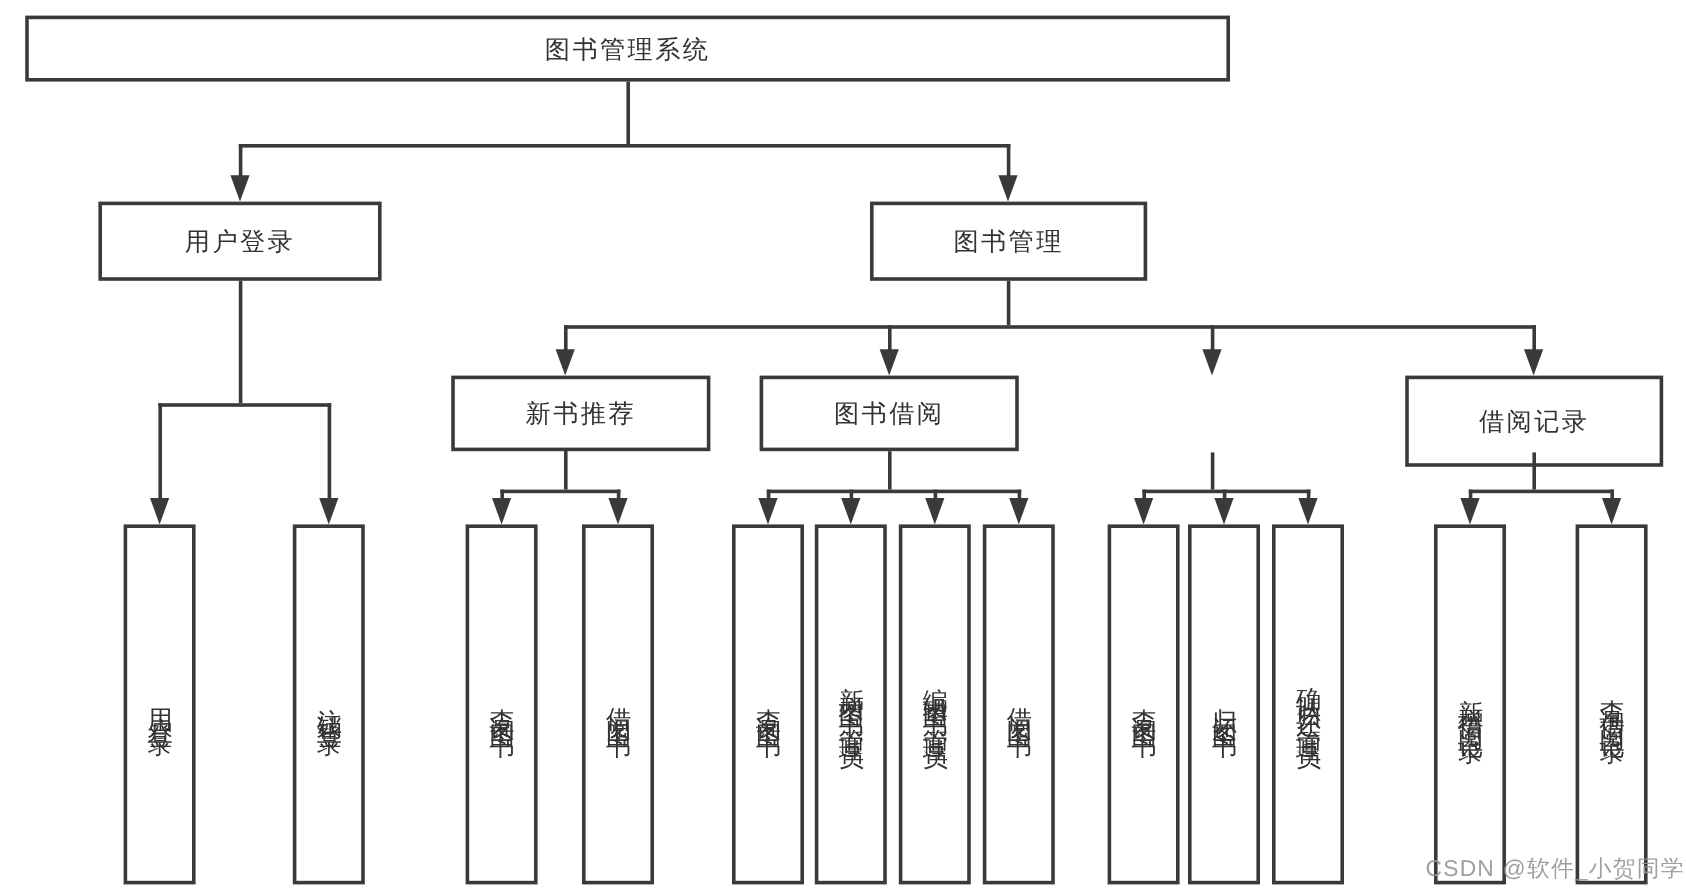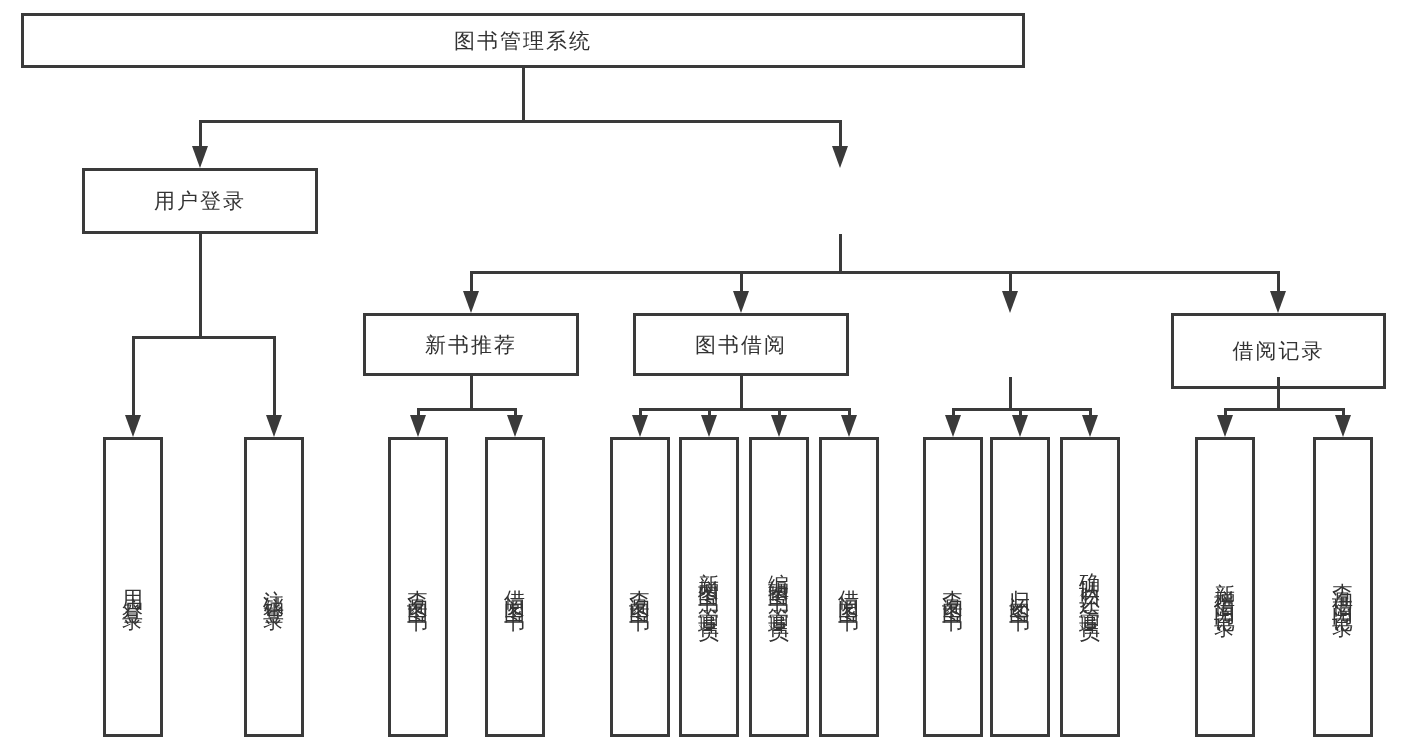--- a/index.html
+++ b/index.html
@@ -55,40 +55,41 @@
   <div class="box hbox" style="left:21px;top:13px;width:1004px;height:55px">图书管理系统</div>
 
   <div class="vline" style="left:521.5px;top:68px;height:52px"></div>
   <div class="hline" style="left:198.5px;top:120px;width:643px"></div>
   <div class="vline" style="left:198.5px;top:120px;height:28px"></div>
   <div class="arrow" style="left:192px;top:146px"></div>
   <div class="vline" style="left:838.5px;top:120px;height:28px"></div>
   <div class="arrow" style="left:832px;top:146px"></div>
 
   <div class="box hbox" style="left:82px;top:168px;width:236px;height:66px">用户登录</div>
+  <div class="box hbox" style="left:725px;top:168px;width:231px;height:66px">图书管理</div>
 
   <div class="vline" style="left:198.5px;top:234px;height:102px"></div>
   <div class="hline" style="left:131.5px;top:336px;width:144px"></div>
   <div class="vline" style="left:131.5px;top:336px;height:81px"></div>
   <div class="arrow" style="left:125px;top:415px"></div>
   <div class="vline" style="left:272.5px;top:336px;height:81px"></div>
   <div class="arrow" style="left:266px;top:415px"></div>
 
   <div class="vline" style="left:838.5px;top:234px;height:37px"></div>
   <div class="hline" style="left:469.5px;top:271px;width:810px"></div>
   <div class="vline" style="left:469.5px;top:271px;height:22px"></div>
   <div class="arrow" style="left:463px;top:291px"></div>
   <div class="vline" style="left:739.5px;top:271px;height:22px"></div>
   <div class="arrow" style="left:733px;top:291px"></div>
   <div class="vline" style="left:1008.5px;top:271px;height:22px"></div>
   <div class="arrow" style="left:1002px;top:291px"></div>
   <div class="vline" style="left:1276.5px;top:271px;height:22px"></div>
   <div class="arrow" style="left:1270px;top:291px"></div>
 
-  <div class="box hbox" style="left:363px;top:313px;width:216px;height:63px">新书推荐</div>
+  <div class="box hbox" style="left:376px;top:313px;width:216px;height:63px">新书推荐</div>
   <div class="box hbox" style="left:633px;top:313px;width:216px;height:63px">图书借阅</div>
   <div class="box hbox" style="left:1171px;top:313px;width:215px;height:76px">借阅记录</div>
 
   <div class="vline" style="left:469.5px;top:375px;height:33px"></div>
   <div class="hline" style="left:416.5px;top:408px;width:100px"></div>
   <div class="vline" style="left:416.5px;top:408px;height:9px"></div>
   <div class="arrow" style="left:410px;top:415px"></div>
   <div class="vline" style="left:513.5px;top:408px;height:9px"></div>
   <div class="arrow" style="left:507px;top:415px"></div>
 
@@ -130,14 +131,15 @@
   <div class="box vbox" style="left:749px;top:437px;width:60px;height:300px">编辑图书（管理员）</div>
   <div class="box vbox" style="left:819px;top:437px;width:60px;height:300px">借阅图书</div>
 
   <div class="box vbox" style="left:923px;top:437px;width:60px;height:300px">查询图书</div>
   <div class="box vbox" style="left:990px;top:437px;width:60px;height:300px">归还图书</div>
   <div class="box vbox" style="left:1060px;top:437px;width:60px;height:300px">确认归还（管理员）</div>
 
   <div class="box vbox" style="left:1195px;top:437px;width:60px;height:300px">新增借阅记录</div>
   <div class="box vbox" style="left:1313px;top:437px;width:60px;height:300px">查询借阅记录</div>
 
+  <div class="watermark">CSDN @软件_小贺同学</div>
 
 </div>
 
 </body></html>

